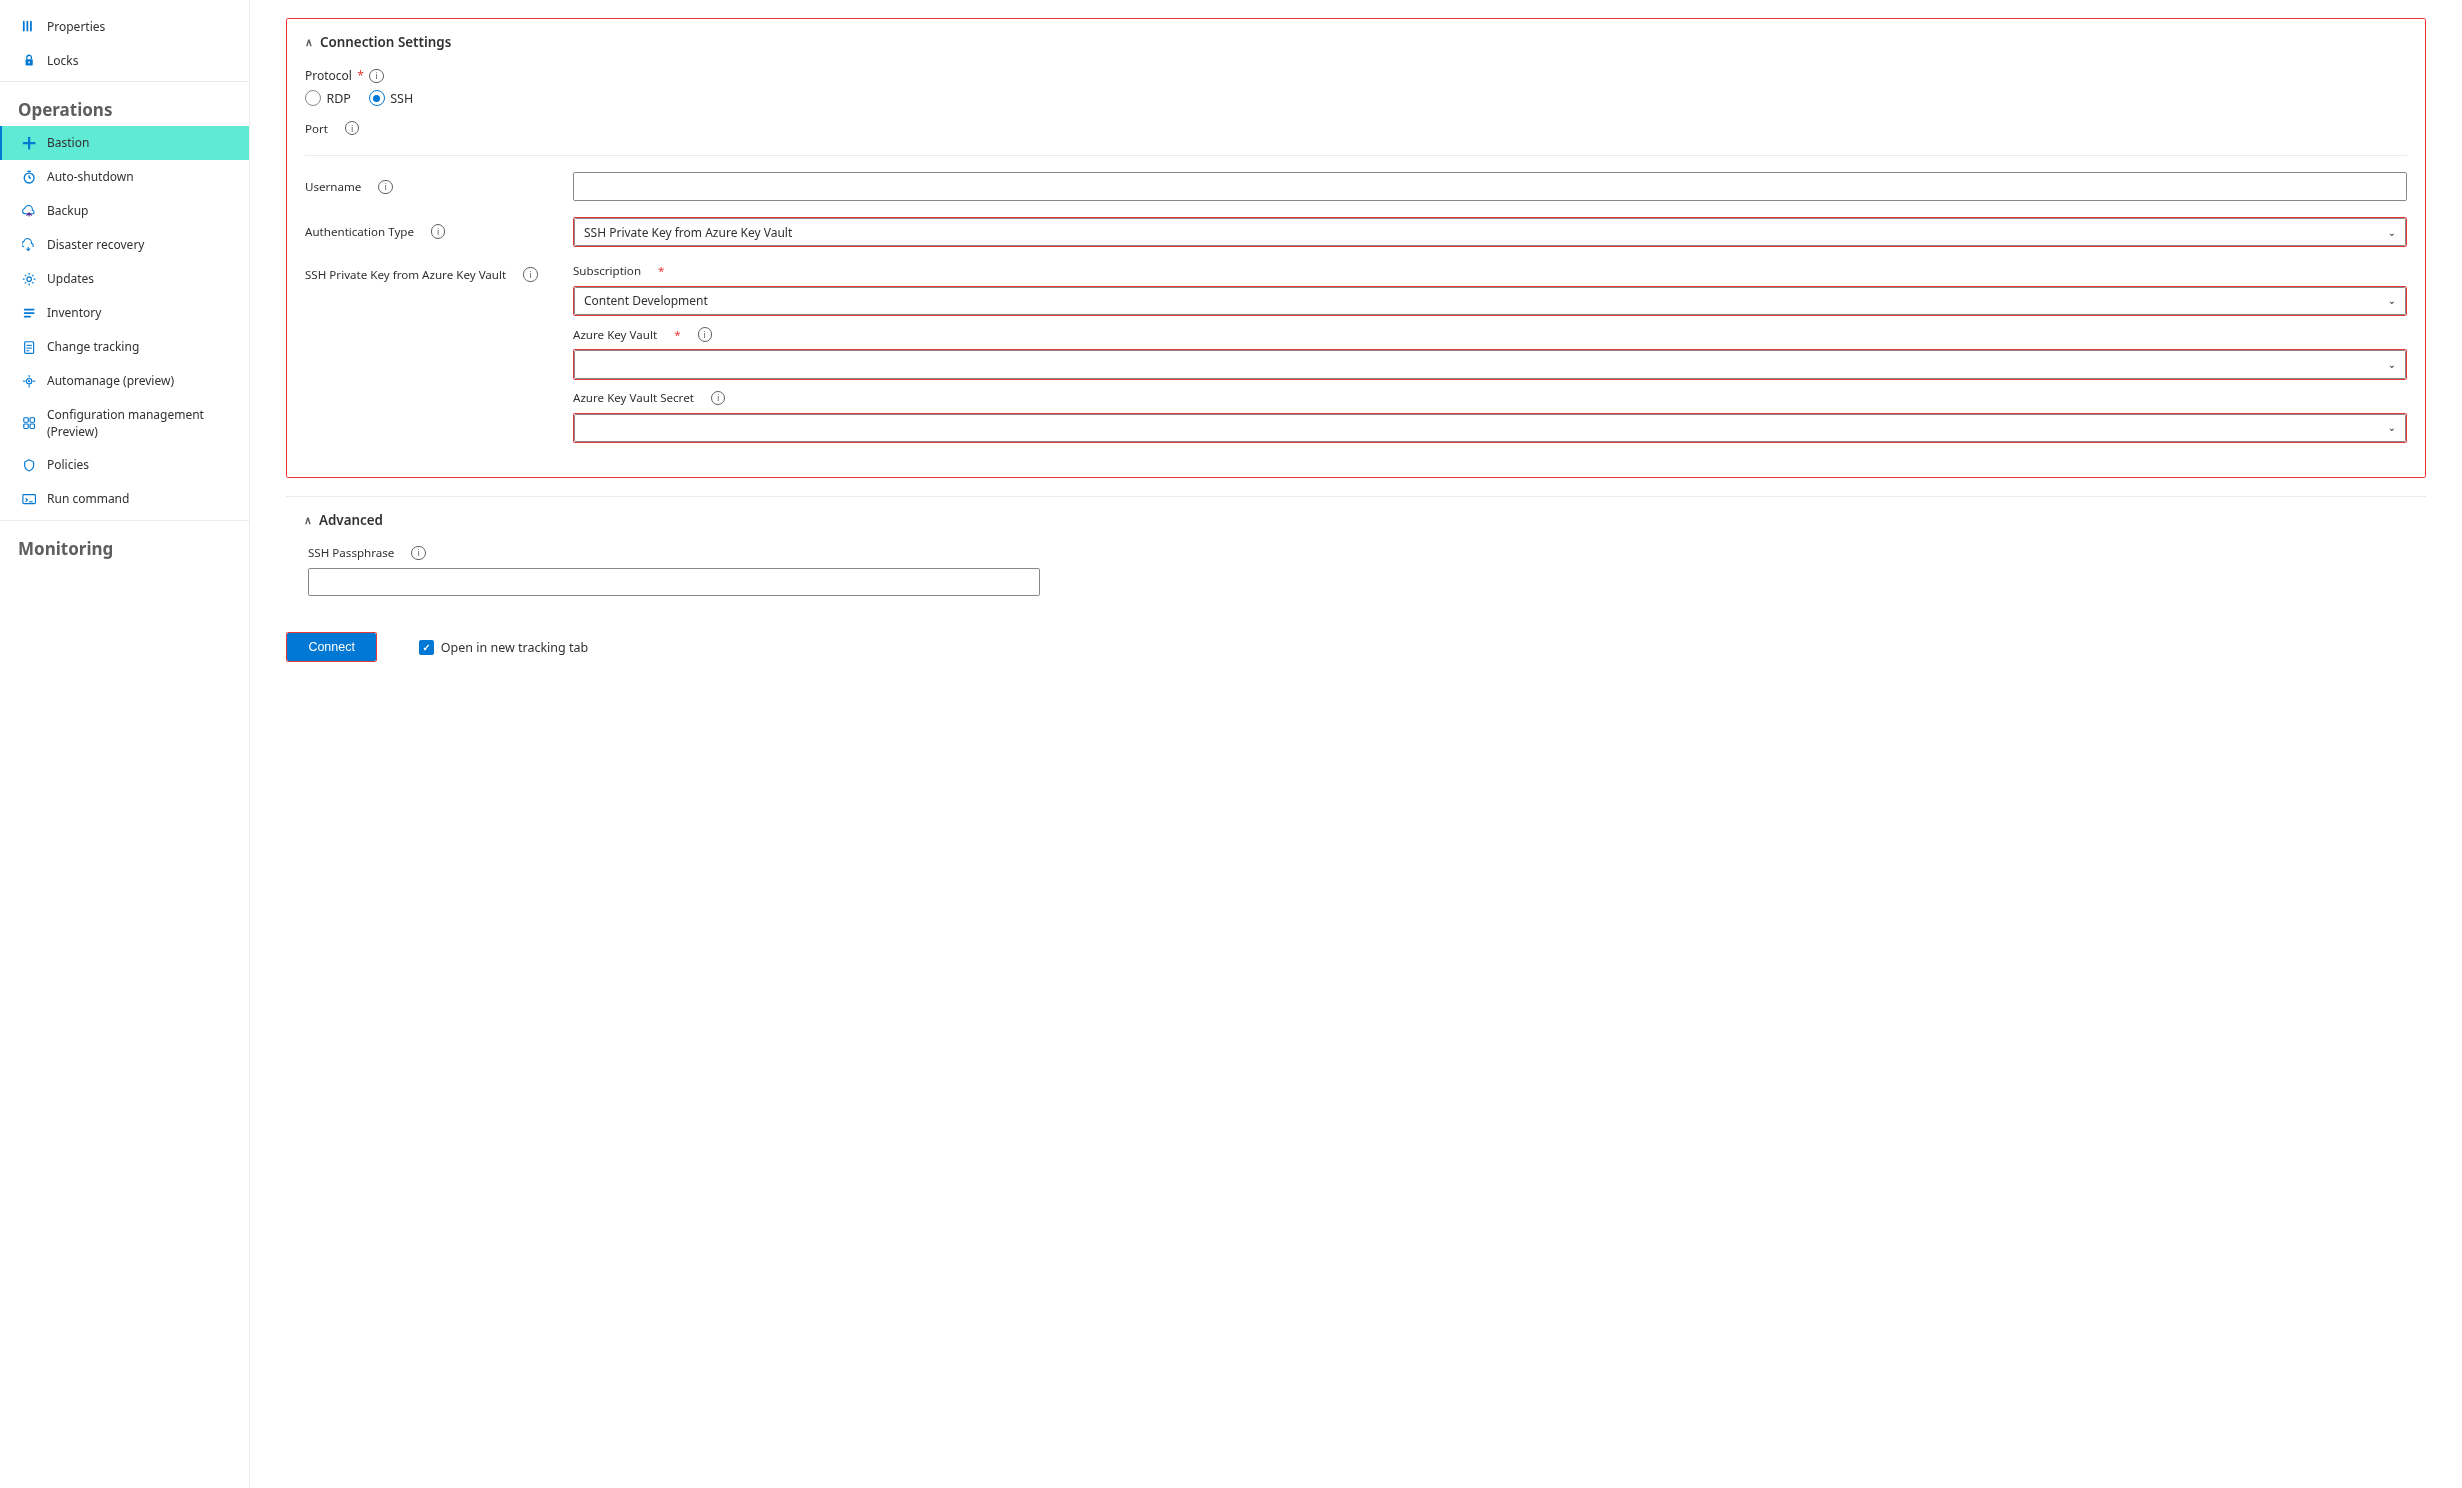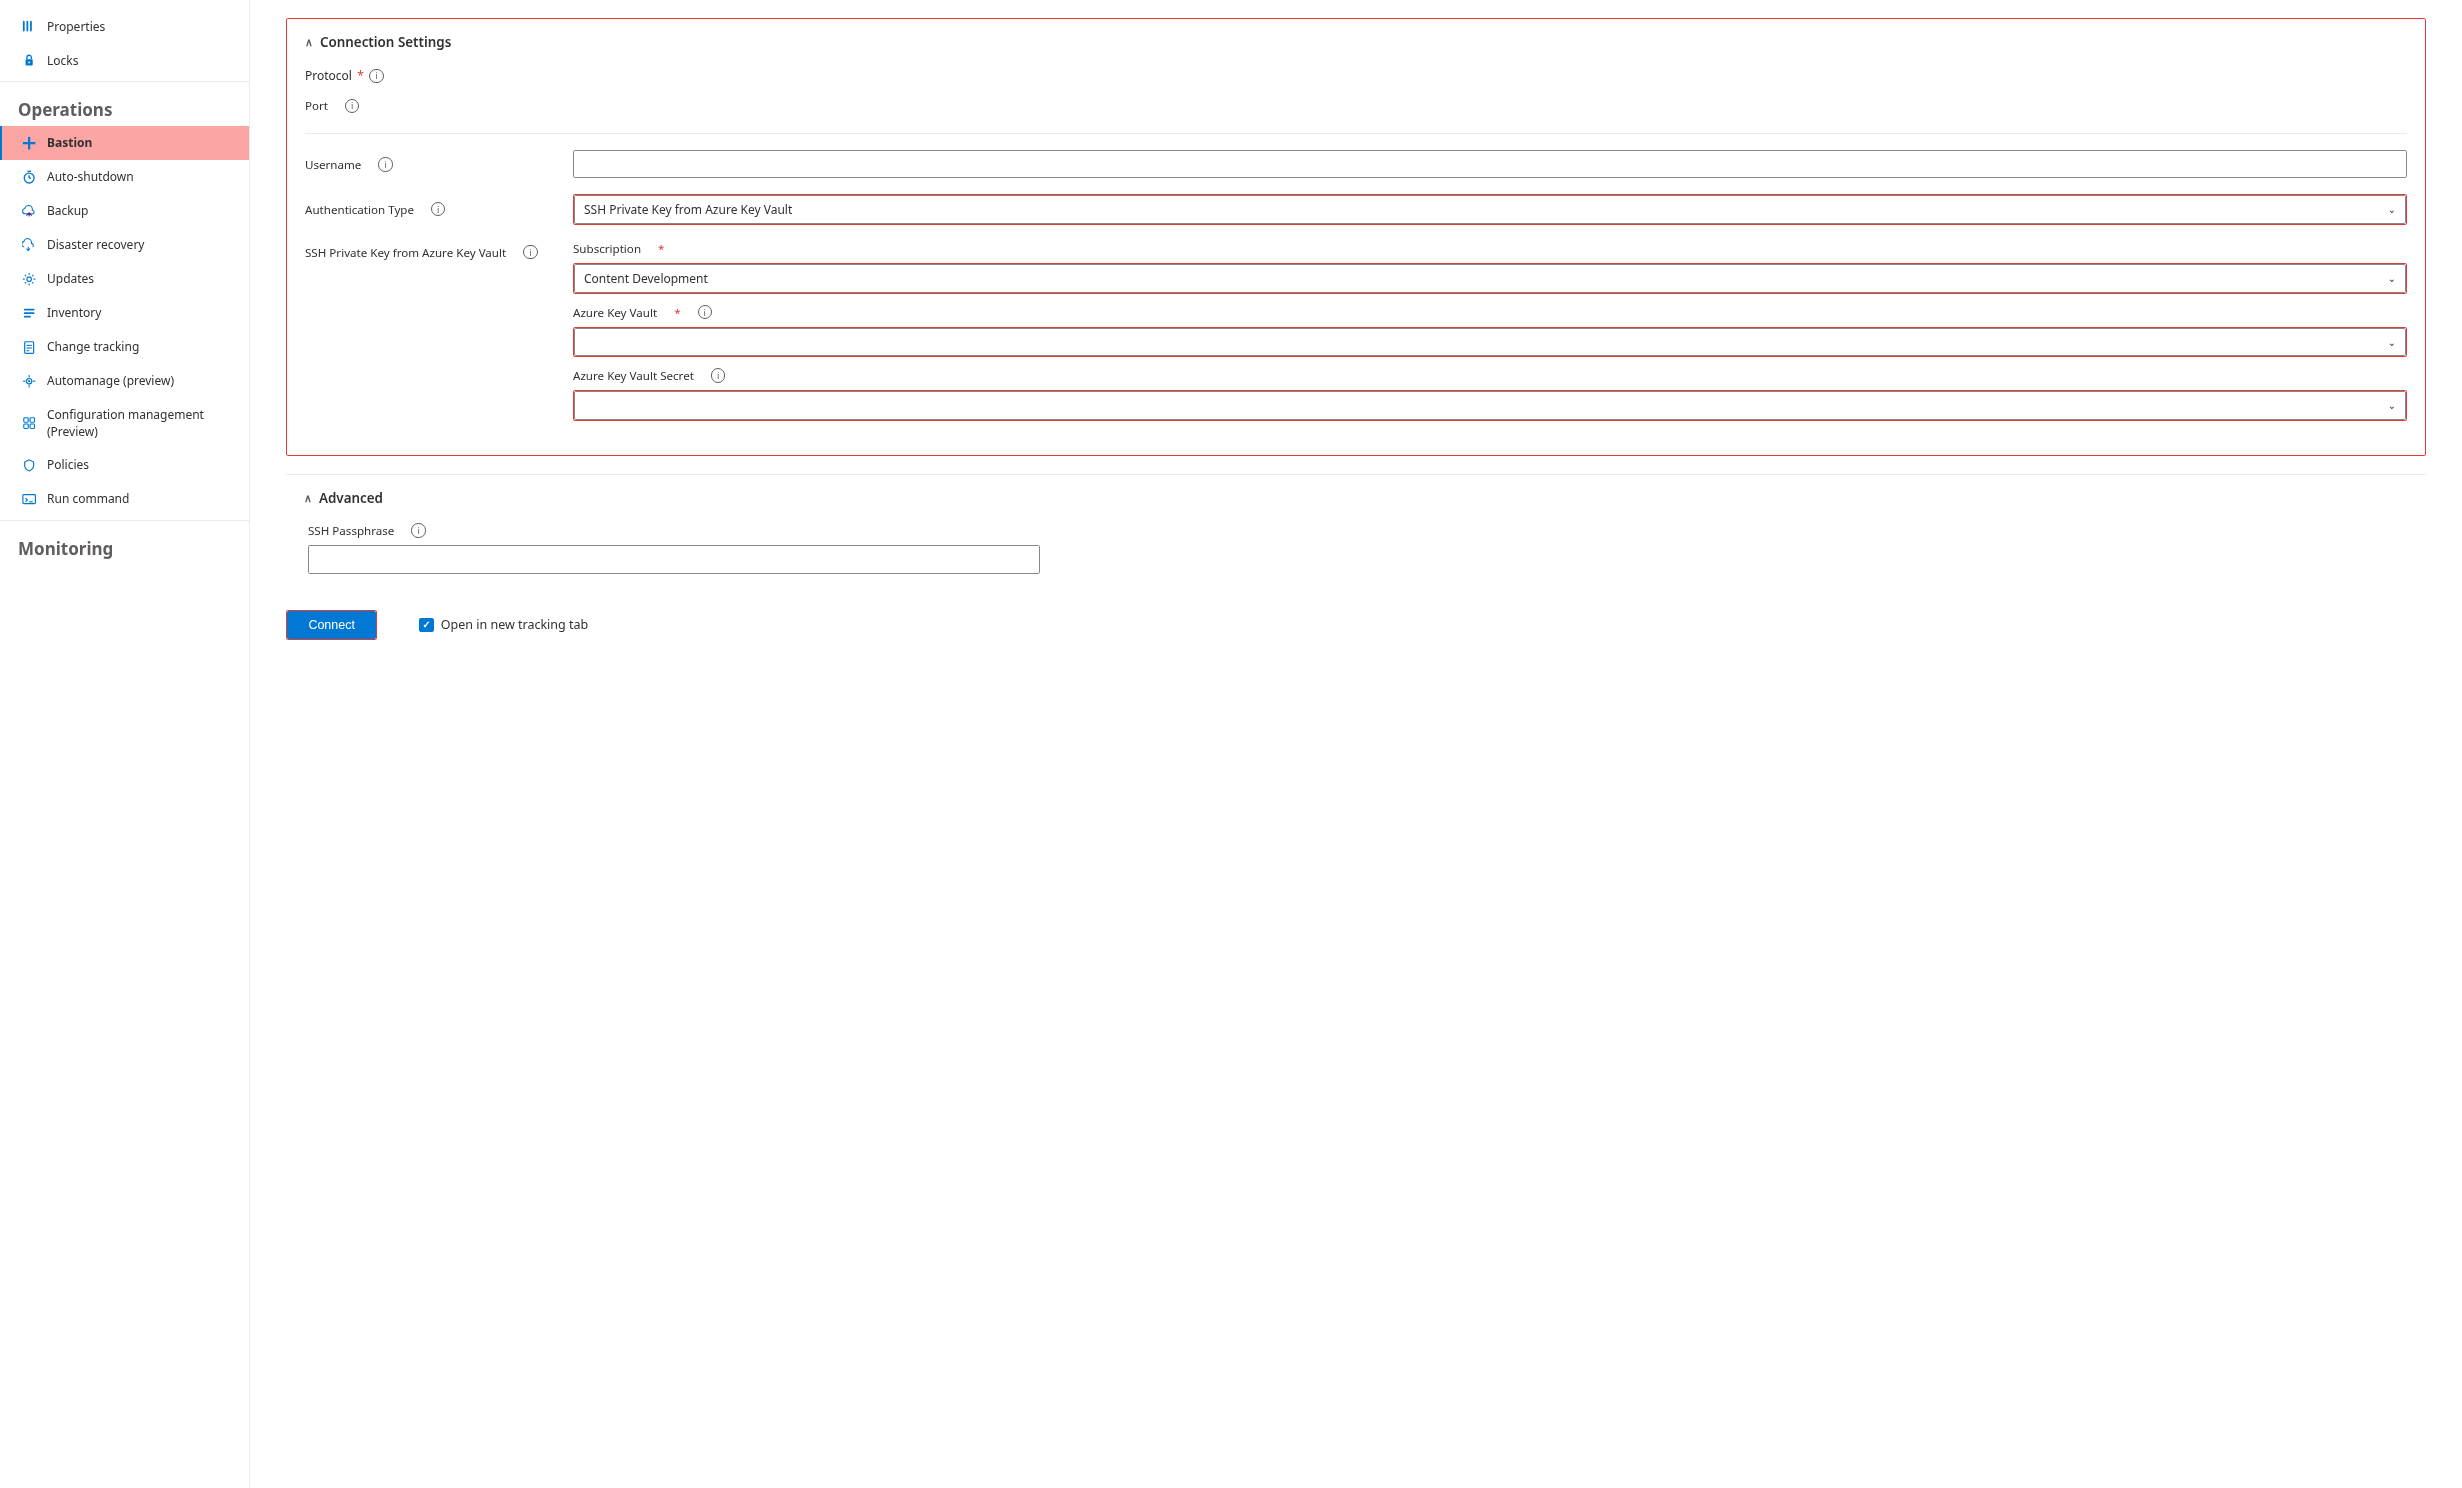--- a/index.html
+++ b/index.html
@@ -44,23 +44,23 @@
       gap: 9px;
       padding: 8px 18px;
       cursor: pointer;
       color: #323130;
       font-size: 12px;
       border-left: 2.7px solid transparent;
       transition: background 0.1s;
     }
 
     .sidebar-item.active {
-      background: #fca5a5;
+      background: #5eead4;
       border-left: 2.7px solid #0078d4;
-      font-weight: 700;
+      font-weight: 400;
     }
 
     .sidebar-item .icon {
       width: 18px;
       height: 18px;
       display: flex;
       align-items: center;
       justify-content: center;
       flex-shrink: 0;
     }
@@ -510,20 +510,30 @@
     <div class="section-header">
       <span class="chevron">∧</span>
       <span>Connection Settings</span>
     </div>
 
     <div class="protocol-section">
       <div class="protocol-label">
         <span>Protocol</span>
         <span class="required" style="color:#e53935;">*</span>
         <span class="info-icon">i</span>
+      </div>
+      <div class="radio-group">
+        <label class="radio-option">
+          <div class="radio-circle"></div>
+          <span>RDP</span>
+        </label>
+        <label class="radio-option">
+          <div class="radio-circle selected"></div>
+          <span>SSH</span>
+        </label>
       </div>
     </div>
 
     <div class="form-row">
       <div style="width:100%;max-width:732px;">
         <div class="sub-label">
           <span>Port</span>
           <span class="info-icon">i</span>
         </div>
       </div>

